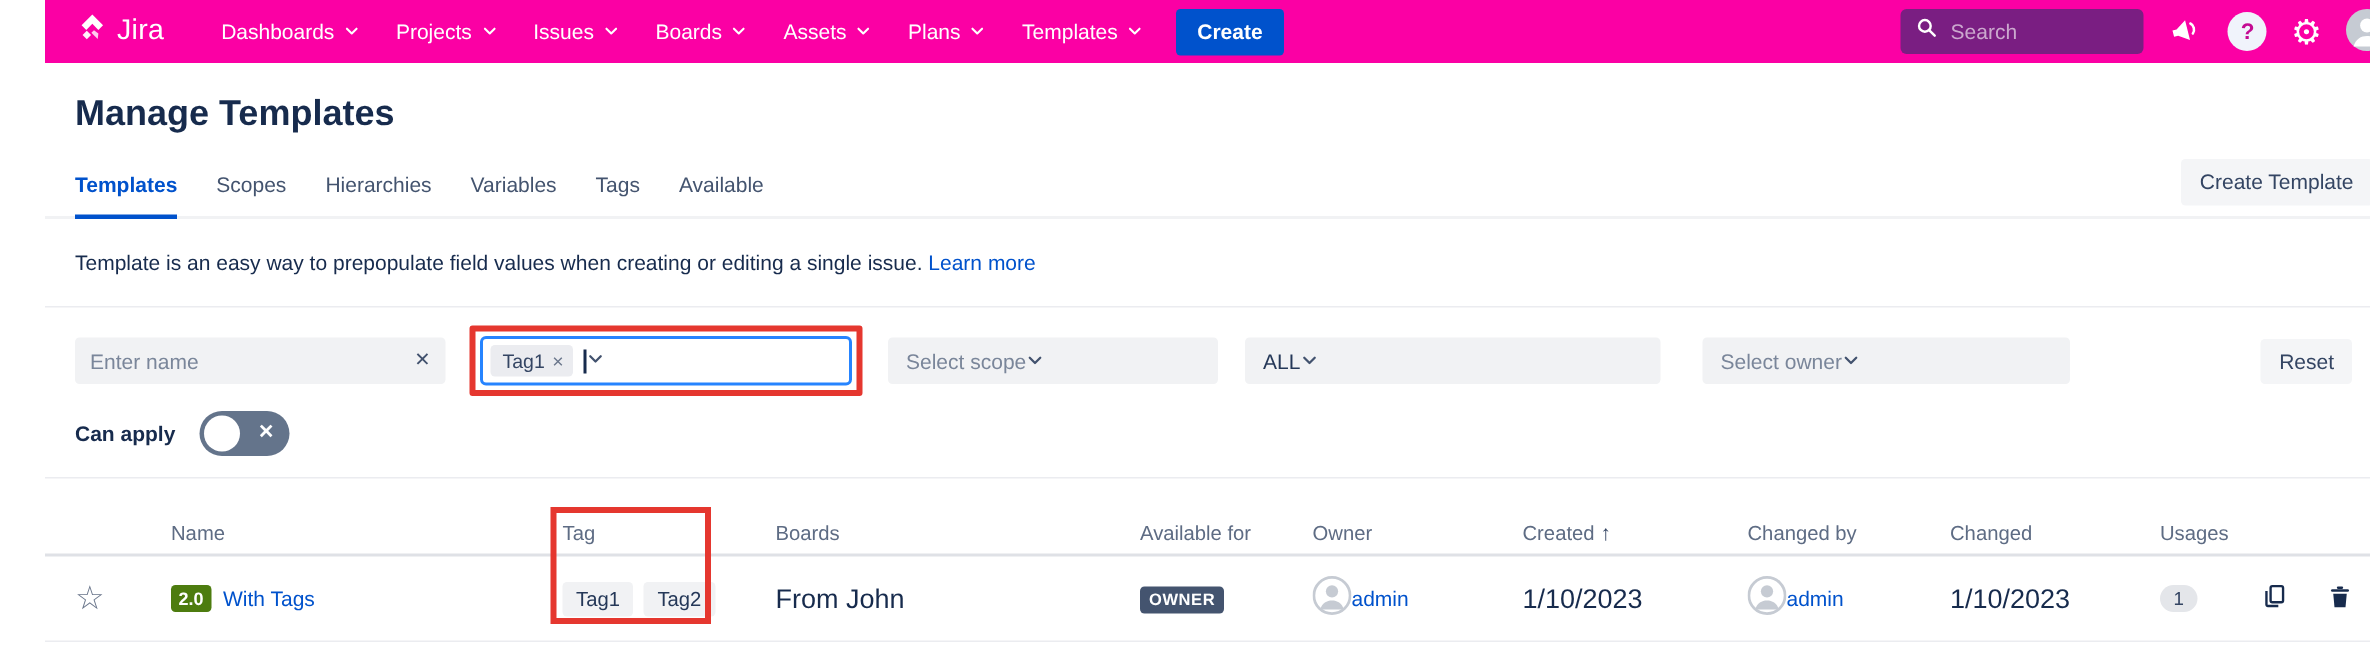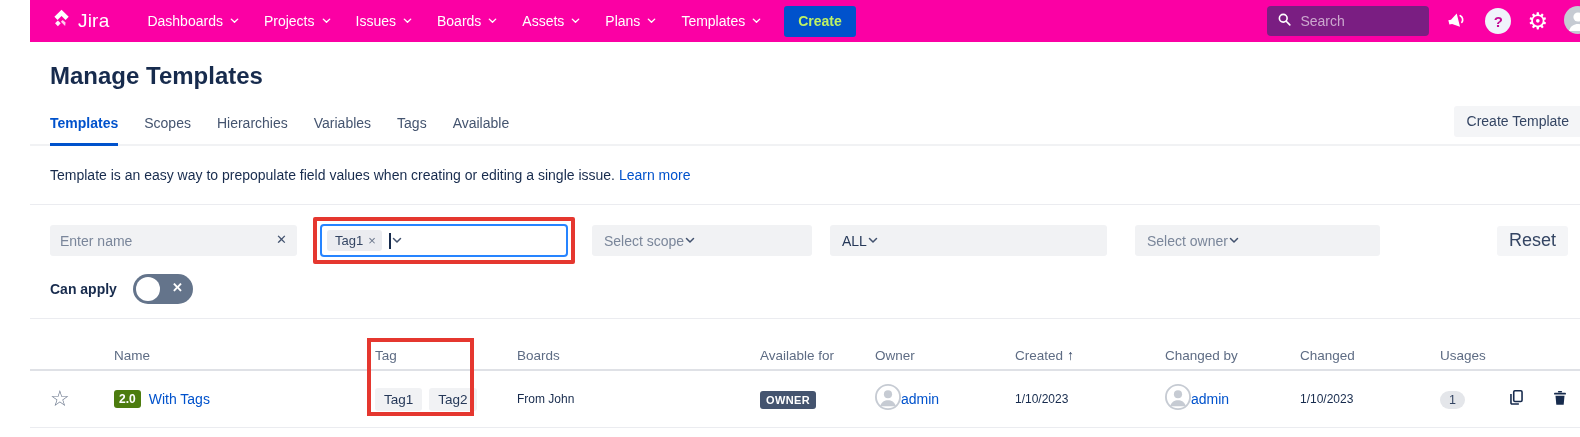--- a/index.html
+++ b/index.html
@@ -17,21 +17,21 @@
   }
   .logo { display:flex; align-items:center; gap:6px; cursor:pointer; }
   .logo-text { font-size:19px; font-weight:500; color:#fff; letter-spacing:.2px; }
   .nav-menu { display:flex; align-items:center; margin-left:26px; }
   .nav-item {
     display:flex; align-items:center; gap:6px; padding:0 12px; height:42px;
     font-size:14px; color:#fff; cursor:pointer; white-space:nowrap;
   }
   .chev { width:11px; height:11px; stroke:currentColor; fill:none; stroke-width:3; stroke-linecap:round; stroke-linejoin:round; }
   .create-btn {
-    margin-left:10px; background:#0052CC; color:#bef264; border:none; border-radius:3px;
+    margin-left:10px; background:#0052CC; color:#ffffff; border:none; border-radius:3px;
     height:31px; padding:0 14px; font-size:14px; font-weight:600; cursor:pointer;
     font-family:inherit;
   }
   .nav-right { margin-left:auto; display:flex; align-items:center; gap:16px; }
   .nav-search {
     width:162px; height:30px; background:#7A1E82; border-radius:4px;
     display:flex; align-items:center; padding:0 10px; gap:8px;
   }
   .nav-search input {
     background:transparent; border:none; outline:none; color:#7dd3fc;
@@ -90,21 +90,21 @@
     height:31px; background:#F1F2F4; border-radius:3px; display:flex; align-items:center;
     padding:0 12px; font-size:14px; cursor:pointer;
   }
   .select .ph { color:#7A869A; }
   .select .val { color:#253858; }
   .sel-scope { width:220px; margin-left:17px; }
   .sel-type  { width:277px; margin-left:18px; }
   .sel-owner { width:245px; margin-left:28px; }
   .reset-btn {
     margin-left:auto; background:#F4F5F7; color:#344563; border:none; border-radius:3px;
-    height:30px; padding:0 12px; font-size:18px; cursor:pointer; font-family:inherit;
+    height:30px; padding:0 12px; font-size:14px; cursor:pointer; font-family:inherit;
   }
 
   .canapply-row { display:flex; align-items:center; margin:10px 0 0 20px; }
   .canapply-label { font-size:14px; font-weight:700; color:#172B4D; }
   .toggle {
     position:relative; width:60px; height:30px; border-radius:15px; background:#64748B;
     margin-left:16px; cursor:pointer; border:none;
   }
   .toggle .knob { position:absolute; left:3px; top:3px; width:24px; height:24px; border-radius:50%; background:#fff; }
   .toggle .tx { position:absolute; right:10px; top:6px; color:#fff; font-weight:700; font-size:13px; }
@@ -121,21 +121,21 @@
   .th { font-size:13.5px; color:#5E6C84; }
   .th-created { display:flex; align-items:center; gap:4px; }
   .sort-arrow { color:#344563; font-weight:700; font-size:14px; }
   .trow { height:57px; border-bottom:1px solid #EBECF0; }
   .star { color:#6B778C; font-size:22px; cursor:pointer; text-align:center; width:100%; line-height:1; }
   .name-cell { display:flex; align-items:center; gap:8px; }
   .ver-badge { background:#4d7c0f; color:#fff; font-size:12px; font-weight:700; padding:2px 5px; border-radius:3px; }
   .link { color:#0052CC; text-decoration:none; font-size:14px; cursor:pointer; }
   .tags-cell { display:flex; gap:7px; }
   .table-chip { background:#F1F2F4; border-radius:3px; padding:4px 9px; font-size:13.5px; color:#253858; }
-  .scope-cell, .date-cell { font-size:12px; color:#172B4D; }
+  .scope-cell, .date-cell { font-size:18px; color:#172B4D; }
   .owner-badge {
     background:#44546F; color:#fff; font-size:11px; font-weight:700; letter-spacing:.4px;
     padding:3px 6px; border-radius:3px; display:inline-block;
   }
   .user-cell { display:flex; align-items:center; gap:0; }
   .usages-pill {
     background:#E4E6EA; border-radius:10px; padding:2px 9px; font-size:12.5px; color:#344563; display:inline-block;
   }
   .actions-cell { display:flex; align-items:center; gap:25px; padding-left:2px; }
   .action-icon { background:none; border:none; cursor:pointer; display:flex; padding:0; color:#172B4D; }

